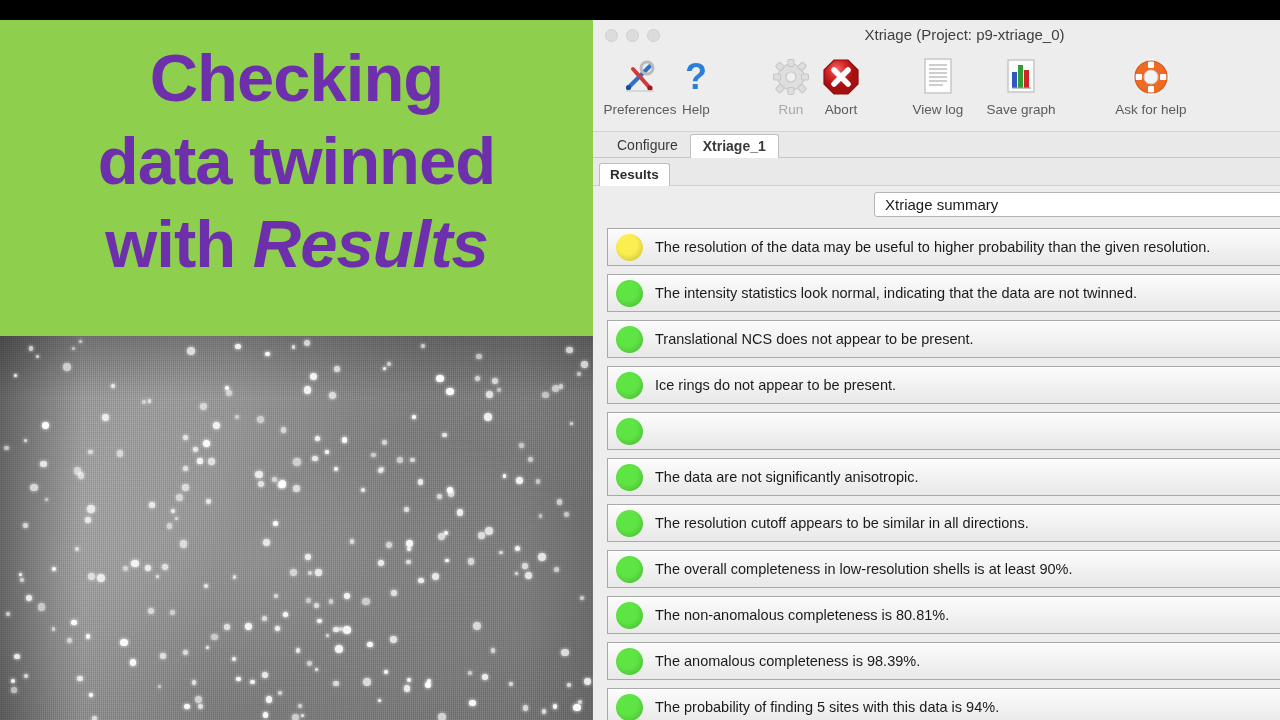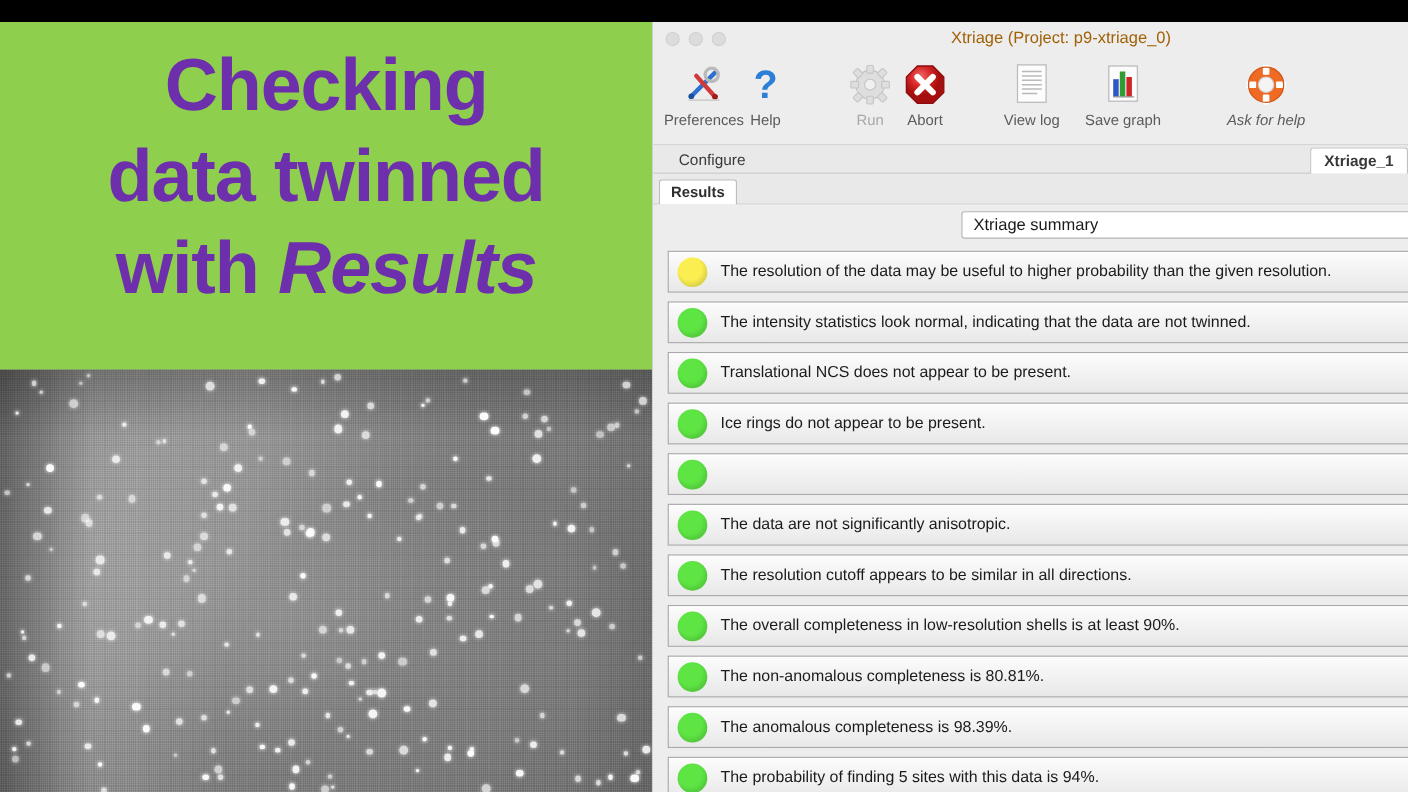--- a/index.html
+++ b/index.html
@@ -57,37 +57,37 @@
     background:#ECECEC; overflow:hidden;
     font-family:"Liberation Sans", sans-serif;
   }
 
   .titlebar { position:relative; height:32px; background:#EDEDED; }
   .traffic { position:absolute; left:12px; top:9px; display:flex; gap:8px; }
   .tl-dot { width:13px; height:13px; border-radius:50%; background:#DCDCDC;
             border:1px solid #cfcfcf; }
   .win-title {
     position:absolute; left:0; right:0; top:6px;
-    text-align:center; font-size:15px; color:#a16207;
+    text-align:center; font-size:15px; color:#404040;
     padding-left:56px;
   }
 
   
   .toolbar { height:80px; background:#EDEDED; position:relative;
              border-bottom:1px solid #d2d2d2; }
   .tb-item { position:absolute; top:2px; width:86px; text-align:center;
              cursor:default; }
   .tb-icon { height:46px; display:flex; align-items:center; justify-content:center; }
   .tb-label { font-size:13.5px; color:#5b5b5b; margin-top:2px; }
   .tb-label.dim { color:#a8a8a8; }
 
   
   .tabstrip { height:26px; background:#E9E9E9; position:relative;
               border-bottom:1px solid #c6c6c6; padding-left:12px; display:flex;
-              align-items:flex-end;justify-content:space-between; }
+              align-items:flex-end; }
   .tab { font-size:14px; padding:3px 12px 4px 12px; color:#3a3a3a; }
   .tab.active { background:#fff; border:1px solid #c0c0c0; border-bottom:none;
                 border-radius:3px 3px 0 0; font-weight:bold; position:relative; top:1px; }
 
   .subtabstrip { height:28px; background:#E9E9E9; position:relative;
                  padding-left:6px; display:flex; align-items:flex-end;
                  border-bottom:1px solid #d0d0d0; }
   .subtab { font-size:13.5px; font-weight:bold; color:#2d2d2d;
             background:#fff; border:1px solid #bdbdbd; border-bottom:none;
             border-radius:3px 3px 0 0; padding:3px 10px 4px 10px; position:relative; top:1px; }
@@ -463,21 +463,21 @@
             <rect x="4" y="3" width="26" height="32" fill="#fbfbfb" stroke="#bdbdbd" stroke-width="1.2"></rect>
             <rect x="8" y="15" width="5" height="16" fill="#2f57c4"></rect>
             <rect x="14" y="8" width="5" height="23" fill="#2f9c34"></rect>
             <rect x="20" y="13" width="5" height="18" fill="#cc2626"></rect>
             <line x1="8" y1="31" x2="27" y2="31" stroke="#9a9a9a" stroke-width="1.2"></line>
           </svg>
         </div>
         <div class="tb-label">Save graph</div>
       </div>
 
-      <div class="tb-item" style="left:508px; width:100px;font-style:italic;">
+      <div class="tb-item" style="left:508px; width:100px;">
         <div class="tb-icon">
           <svg width="40" height="40" viewBox="0 0 40 40">
             <circle cx="20" cy="20" r="16" fill="#ef6a22"></circle>
             <circle cx="20" cy="20" r="7" fill="#f4f4f4"></circle>
             <g fill="#ffffff">
               <rect x="17" y="2" width="6" height="9" rx="1" transform="rotate(0 20 20)"></rect>
               <rect x="17" y="29" width="6" height="9" rx="1"></rect>
               <rect x="2" y="17" width="9" height="6" rx="1"></rect>
               <rect x="29" y="17" width="9" height="6" rx="1"></rect>
             </g>

